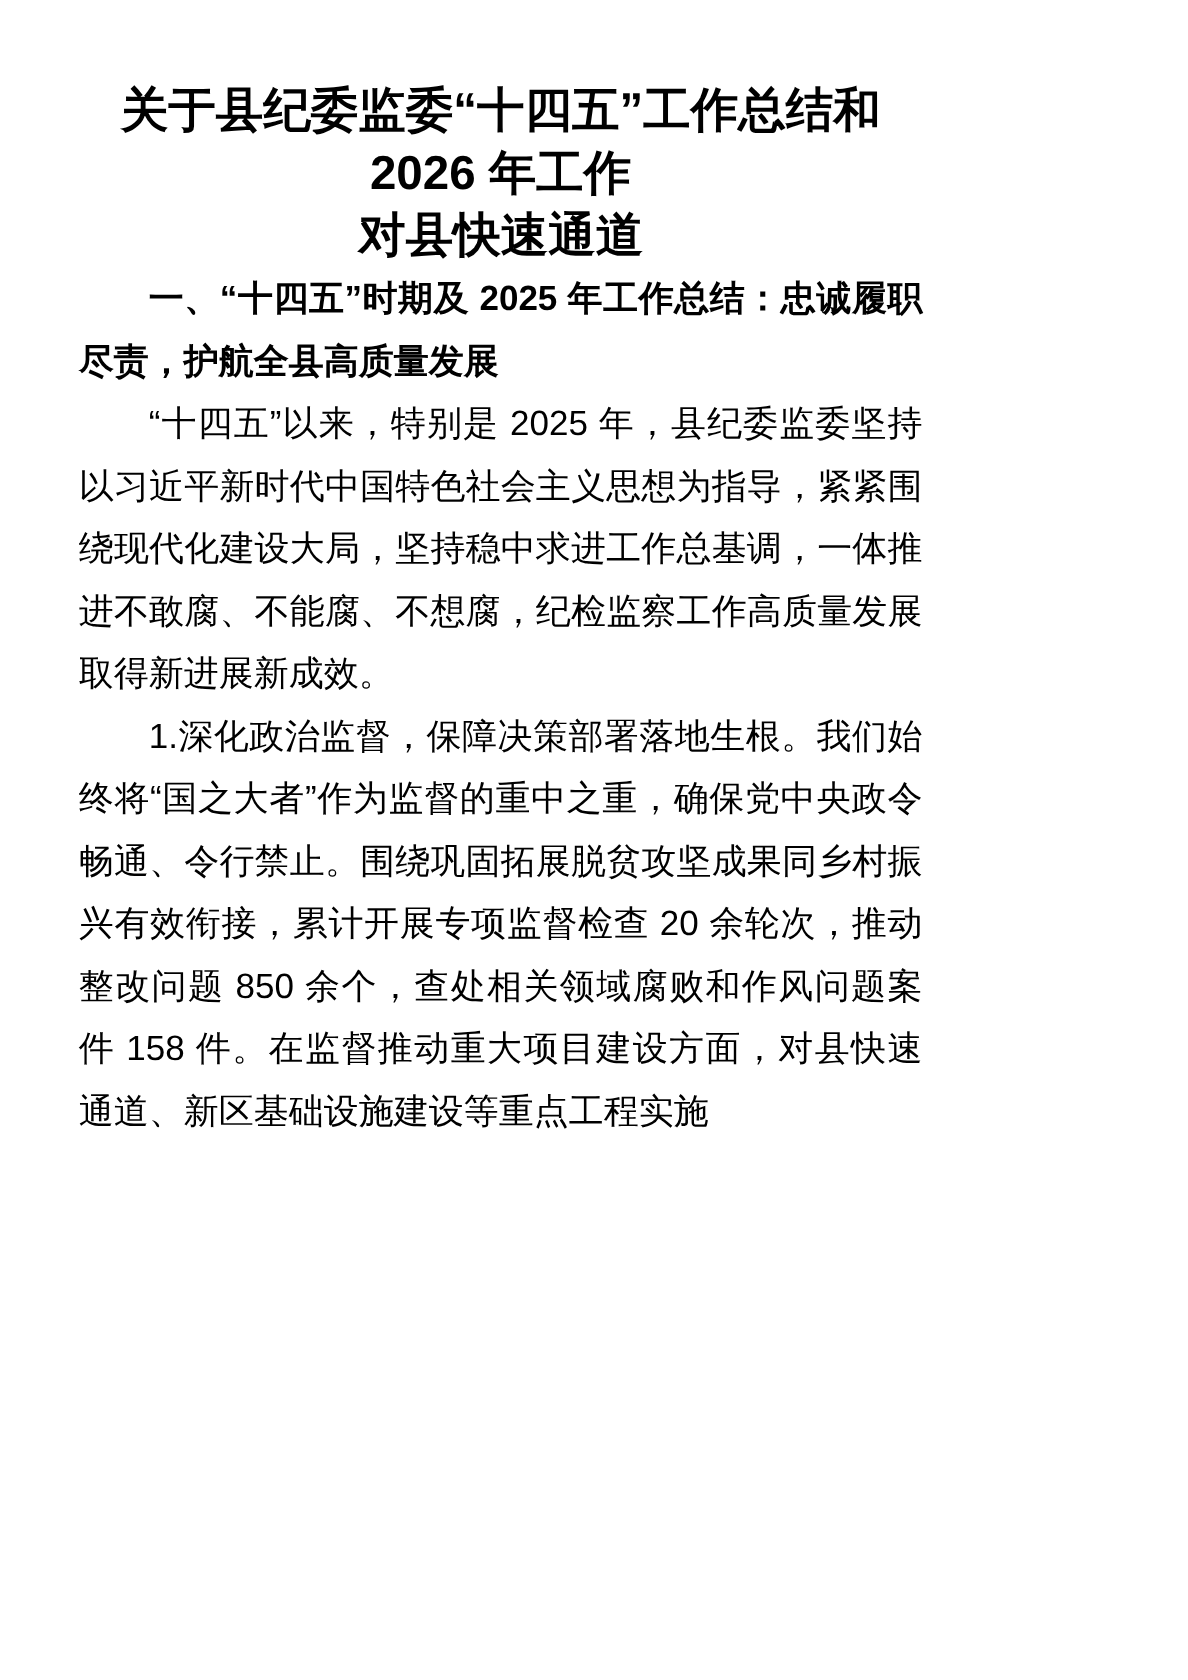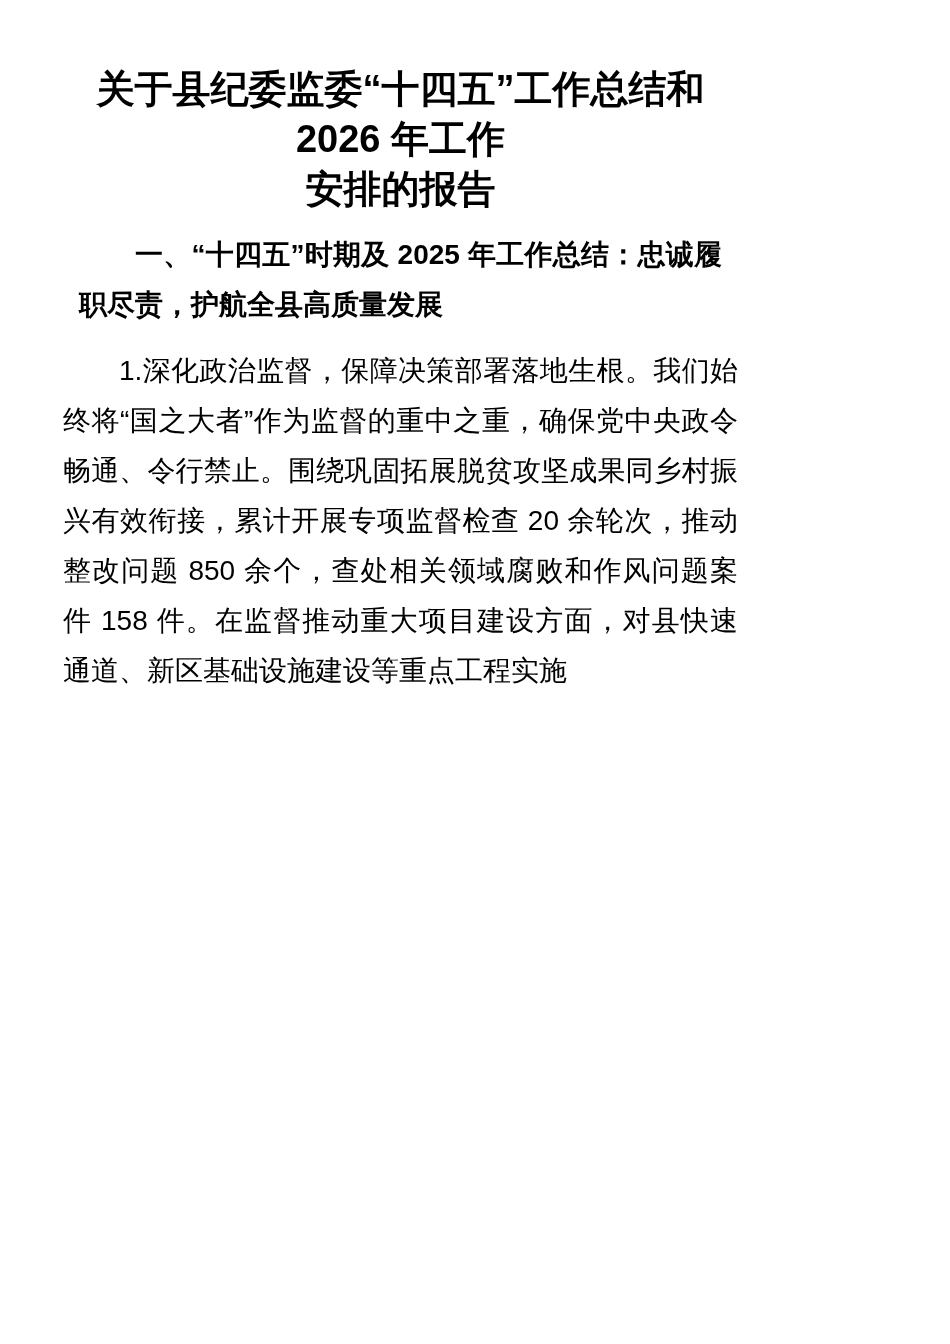--- a/index.html
+++ b/index.html
@@ -36,37 +36,38 @@
   .title-line {
     display: block;
   }
   .para {
     margin: 0;
     padding: 0;
     text-indent: 2em;
     font-weight: 400;
   }
   .heading {
-    margin: 16px;
+    margin: 0;
     padding: 0;
     font-size: 28px;
     line-height: 50px;
     text-indent: 2em;
     font-weight: 700;
   }
 </style>
 </head>
 <body>
 
 <div class="page">
   <h1 class="doc-title">
     <span class="title-line">关于县纪委监委“十四五”工作总结和 2026 年工作</span>
-    <span class="title-line">安排的报告</span>
+    <span class="title-line">对县快速通道</span>
   </h1>
 
 
   <h2 class="heading">一、“十四五”时期及 2025 年工作总结：忠诚履职尽责，护航全县高质量发展</h2>
 
+  <p class="para">“十四五”以来，特别是 2025 年，县纪委监委坚持以习近平新时代中国特色社会主义思想为指导，紧紧围绕现代化建设大局，坚持稳中求进工作总基调，一体推进不敢腐、不能腐、不想腐，纪检监察工作高质量发展取得新进展新成效。</p>
 
 
 
   <p class="para">1.深化政治监督，保障决策部署落地生根。我们始终将“国之大者”作为监督的重中之重，确保党中央政令畅通、令行禁止。围绕巩固拓展脱贫攻坚成果同乡村振兴有效衔接，累计开展专项监督检查 20 余轮次，推动整改问题 850 余个，查处相关领域腐败和作风问题案件 158 件。在监督推动重大项目建设方面，对县快速通道、新区基础设施建设等重点工程实施</p>
 </div>
 
 </body></html>

